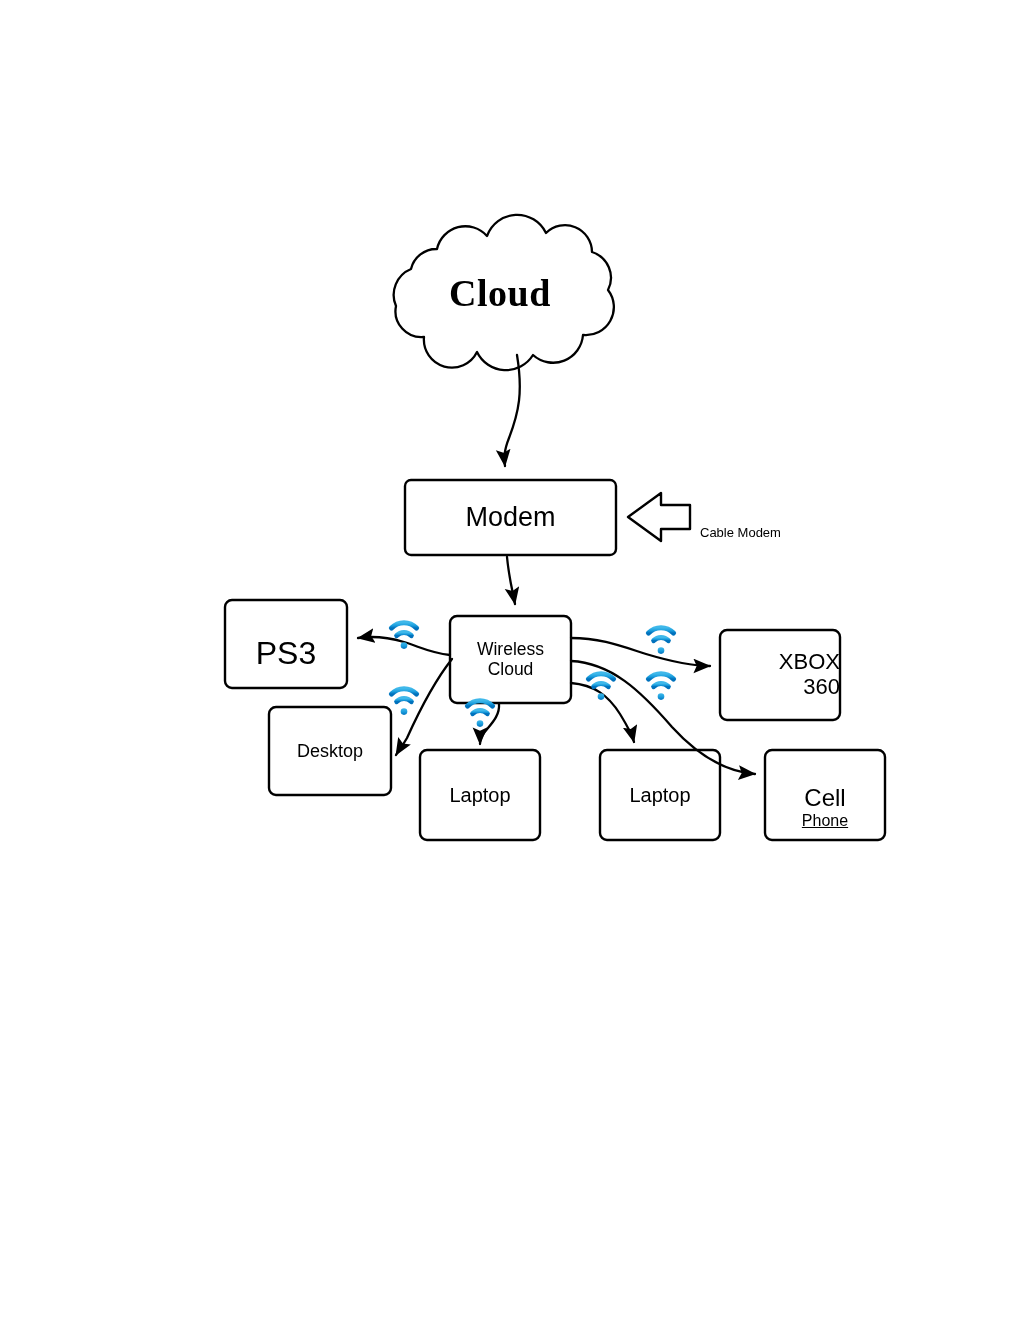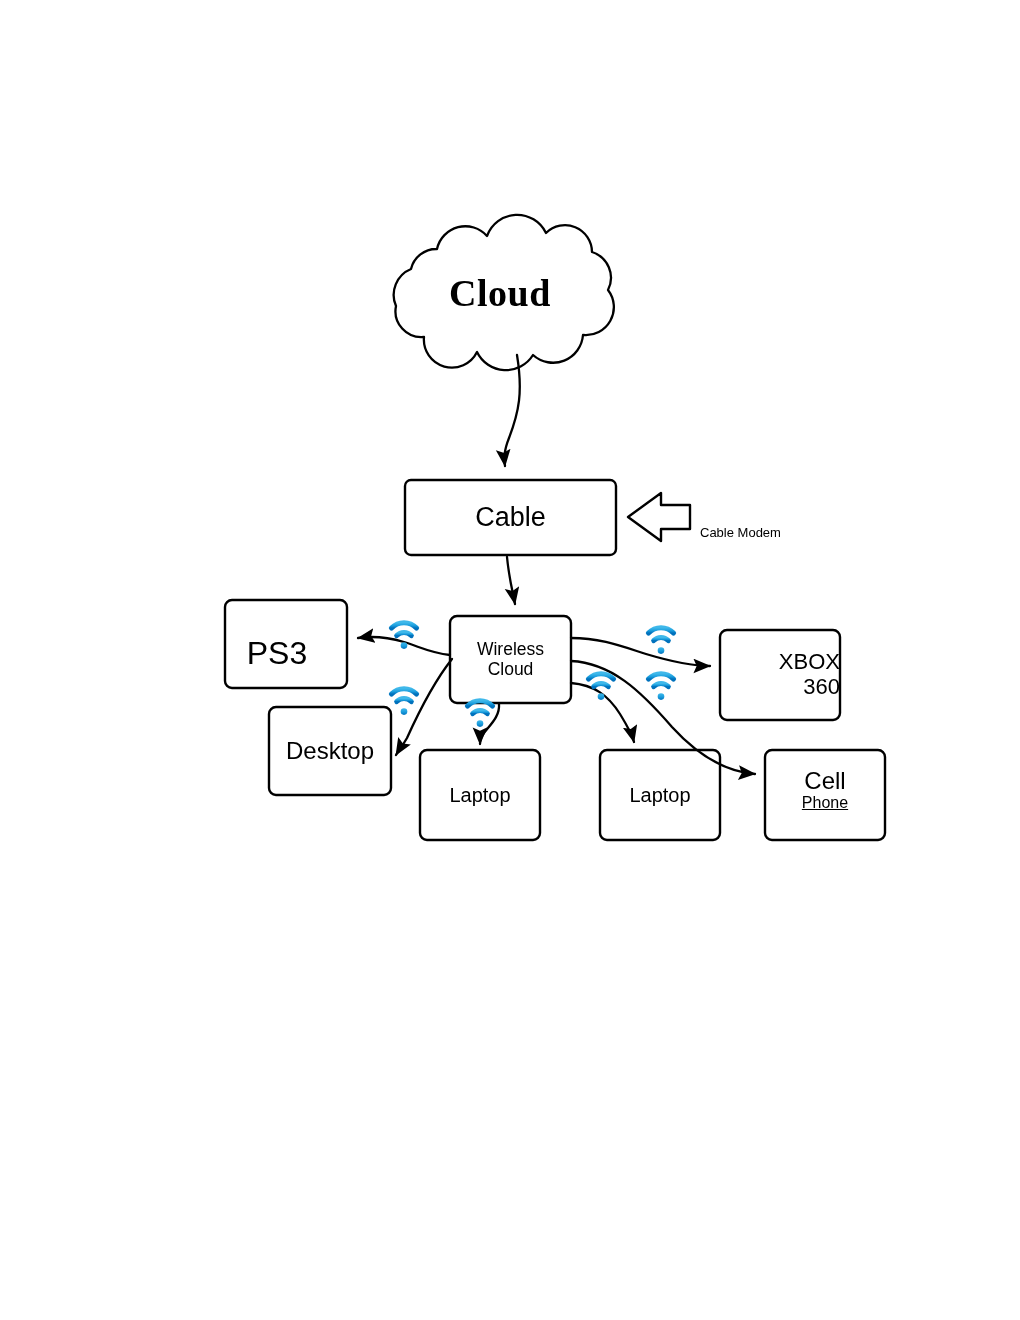--- a/index.html
+++ b/index.html
@@ -31,21 +31,21 @@
     justify-content: center;
     text-align: center;
     pointer-events: none;
     line-height: 1.12;
     color: #000000;
   }
   .lbl-cloud   { font-size: 38px; font-weight: bold; letter-spacing: 0.5px; font-family: Liberation Serif, serif; }
   .lbl-modem   { font-size: 27px; font-weight: normal; }
   .lbl-router  { font-size: 17.5px; font-weight: normal; }
   .lbl-ps3     { font-size: 32px; font-weight: normal; }
-  .lbl-desktop { font-size: 24px; font-weight: normal; }
+  .lbl-desktop { font-size: 18px; font-weight: normal; }
   .lbl-laptop  { font-size: 20px; font-weight: normal; }
   .lbl-xbox    { font-size: 22px; font-weight: normal; align-items: flex-end; }
   .lbl-cell-1  { font-size: 24px; font-weight: normal; }
   .lbl-cell-2  { font-size: 16px; font-weight: normal; text-decoration: underline; }
   .lbl-callout { font-size: 13px; font-weight: normal; margin-top: 16px; }
 </style>
 </head>
 <body>
 
 <svg id="canvas" viewBox="0 0 1020 1320" xmlns="http://www.w3.org/2000/svg">
@@ -140,38 +140,38 @@
     <use href="#wifi-glyph" x="661" y="633"></use>
   </g>
 
   <g>
     <path d="M 628 517 L 661 493 L 661 505 L 690 505 L 690 529 L 661 529 L 661 541 Z" fill="#ffffff" stroke="#000000" stroke-width="2.4" stroke-linejoin="round"></path>
   </g>
 </svg>
 
 <div class="node-label lbl-cloud" style="left:385px; top:228px; width:230px; height:130px;">Cloud</div>
 
-<div class="node-label lbl-modem" style="left:405px; top:480px; width:211px; height:75px;">Cable</div>
+<div class="node-label lbl-modem" style="left:405px; top:480px; width:211px; height:75px;">Modem</div>
 
 <div class="node-label lbl-router" style="left:450px; top:616px; width:121px; height:87px;">
   <span>Wireless</span>
   <span>Cloud</span>
 </div>
 
-<div class="node-label lbl-ps3" style="left:216px; top:600px; width:122px; height:108px;">PS3</div>
+<div class="node-label lbl-ps3" style="left:225px; top:600px; width:122px; height:108px;">PS3</div>
 
 <div class="node-label lbl-desktop" style="left:269px; top:707px; width:122px; height:88px;">Desktop</div>
 
 <div class="node-label lbl-laptop" style="left:420px; top:750px; width:120px; height:90px;">Laptop</div>
 
 <div class="node-label lbl-laptop" style="left:600px; top:750px; width:120px; height:90px;">Laptop</div>
 
 <div class="node-label lbl-xbox" style="left:720px; top:630px; width:120px; height:90px;">
   <span>XBOX</span>
   <span>360</span>
 </div>
 
-<div class="node-label" style="left:765px; top:750px; width:120px; height:80px;">
+<div class="node-label" style="left:765px; top:750px; width:120px; height:80px;justify-content:flex-end;">
   <span class="lbl-cell-1">Cell</span>
   <span class="lbl-cell-2">Phone</span>
 </div>
 
 <div class="node-label lbl-callout" style="left:700px; top:503px; width:160px; height:28px; align-items:flex-start;">Cable Modem</div>
 
 </body></html>

